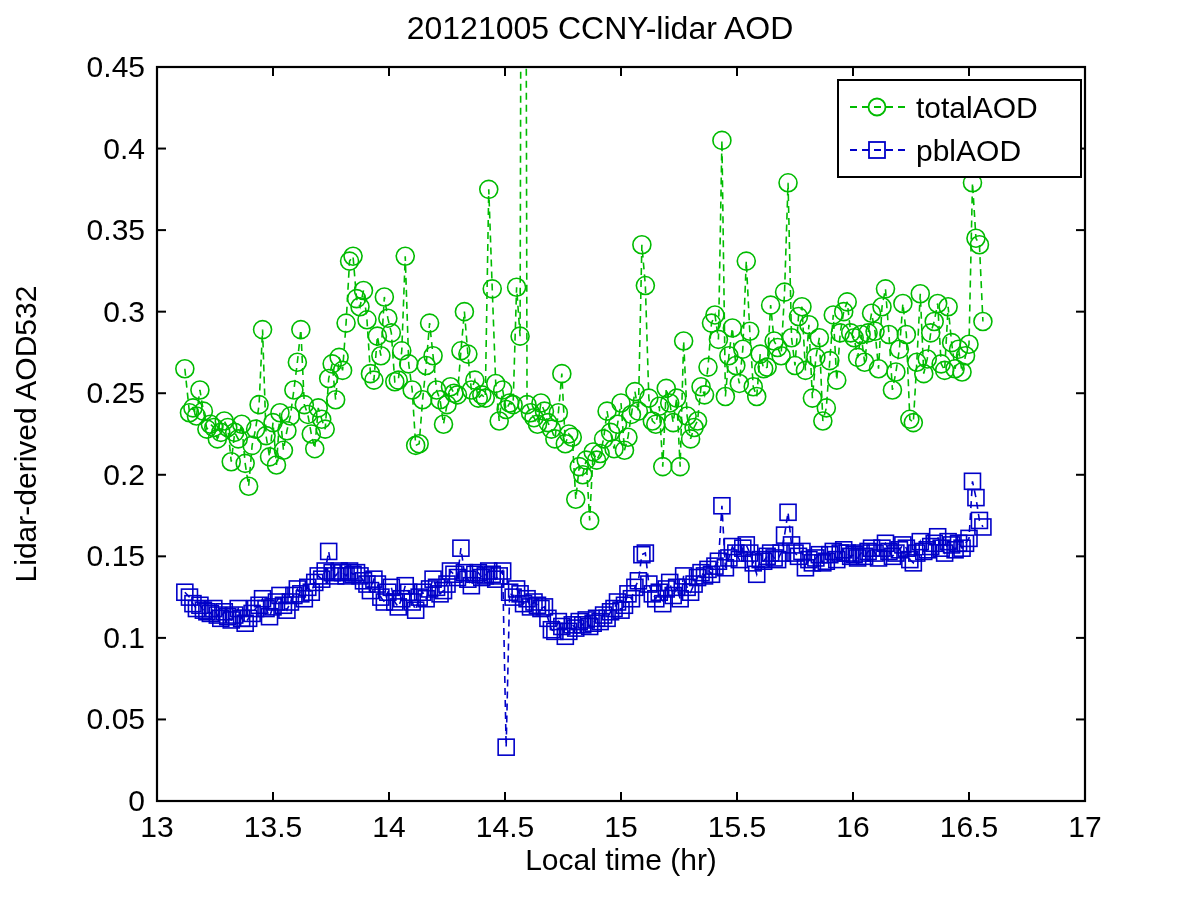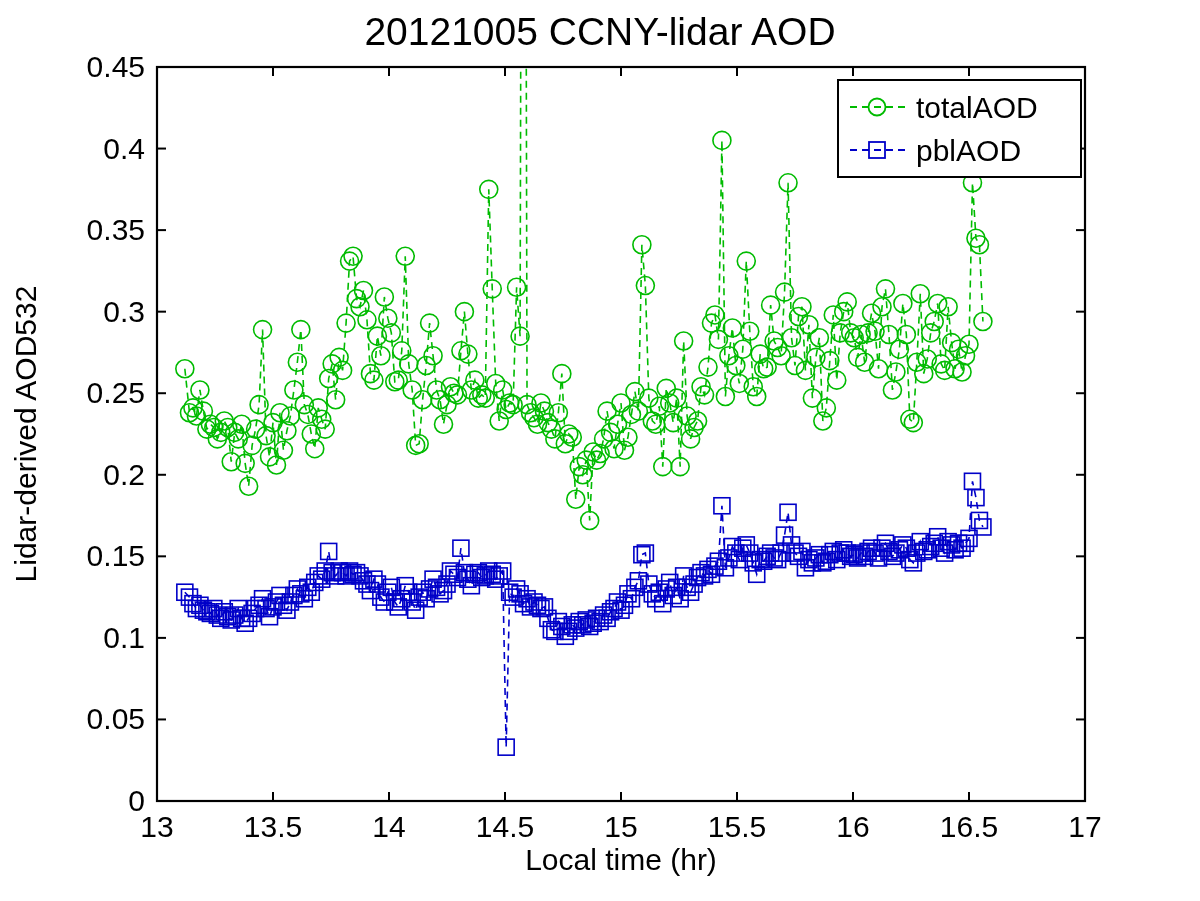--- a/index.html
+++ b/index.html
@@ -19,21 +19,21 @@
     width: 1200px;
     height: 901px;
     background: #ffffff;
   }
   #chart-title {
     position: absolute;
     left: 0;
     top: 10px;
     width: 1200px;
     text-align: center;
-    font-size: 39px;
+    font-size: 32px;
     font-family: "Liberation Sans", sans-serif;
     letter-spacing: 0px;
     color: #000000;
     white-space: nowrap;
   }
   #plot-svg {
     position: absolute;
     left: 0;
     top: 0;
   }

